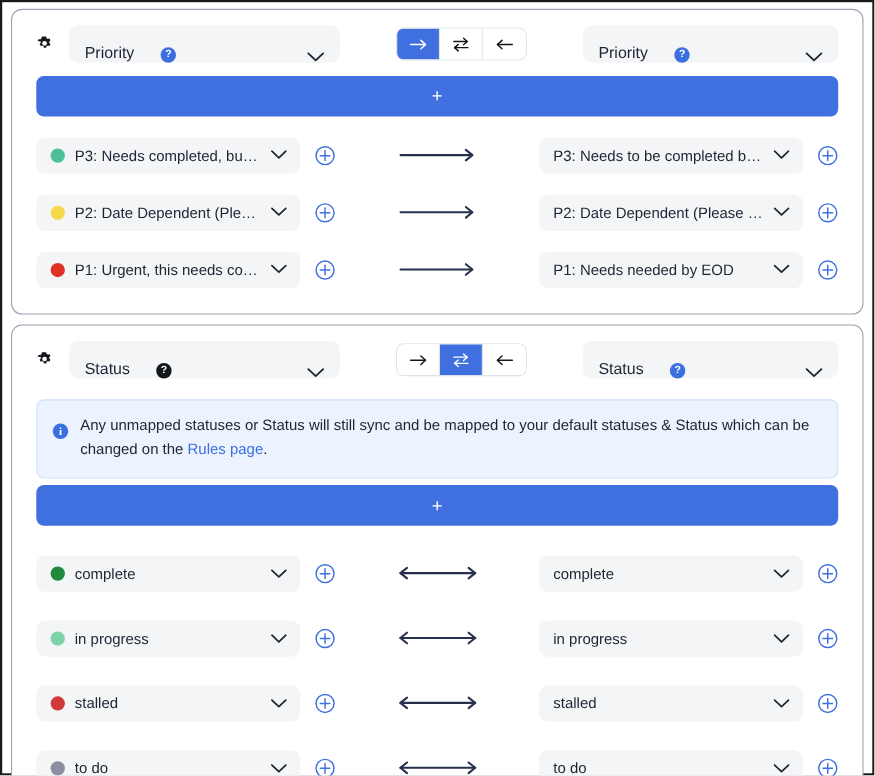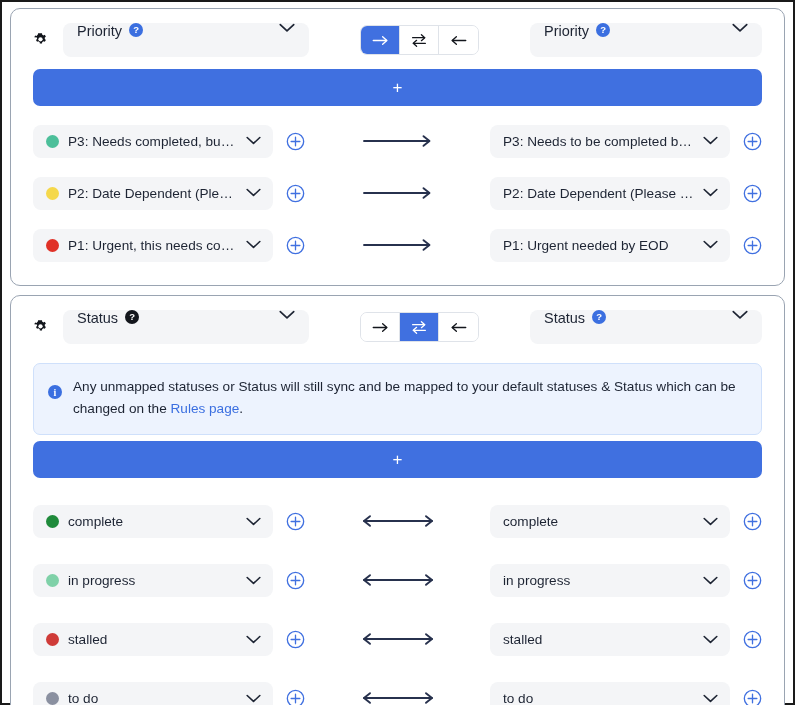--- a/index.html
+++ b/index.html
@@ -48,23 +48,23 @@
     align-items: center;
     justify-content: center;
   }
   .gear-icon svg { display: block; }
 
   .select-pill {
     background: #f4f5f7;
     border-radius: 8px;
     height: 34px;
     display: flex;
-    align-items: flex-start;
+    align-items: flex-end;
     padding: 0 14px;
-    gap: 7px;
+    gap: 24px;
     cursor: pointer;
     min-width: 0;
   }
   .select-pill .lbl {
     font-size: 14.5px;
     color: #1d2433;
     white-space: nowrap;
     overflow: hidden;
     text-overflow: ellipsis;
   }
@@ -404,21 +404,21 @@
             </span>
           </div>
           <div class="arrow-cell">
             <svg width="70" height="14" viewBox="0 0 70 14" fill="none">
               <path d="M1 7 H66" stroke="#27314d" stroke-width="1.9" stroke-linecap="round"></path>
               <path d="M60.5 2.2 L66.5 7 L60.5 11.8" stroke="#27314d" stroke-width="1.9" stroke-linecap="round" stroke-linejoin="round"></path>
             </svg>
           </div>
           <div class="side side-right">
             <div class="opt-pill">
-              <span class="txt">P1: Urgent needed by EOD</span>
+              <span class="txt">P1: Needs needed by EOD</span>
               <span class="chev">
                 <svg width="15" height="9.3" viewBox="0 0 16 10" fill="none">
                   <path d="M1.2 1.6 L8 8 L14.8 1.6" stroke="#1d2433" stroke-width="1.7" stroke-linecap="round" stroke-linejoin="round"></path>
                 </svg>
               </span>
             </div>
             <span class="plus-circle">
               <svg width="19" height="19" viewBox="0 0 20 20" fill="none">
                 <circle cx="10" cy="10" r="8.6" stroke="#4070e0" stroke-width="1.4"></circle>
                 <path d="M10 5.4 V14.6 M5.4 10 H14.6" stroke="#4070e0" stroke-width="1.4" stroke-linecap="round"></path>

